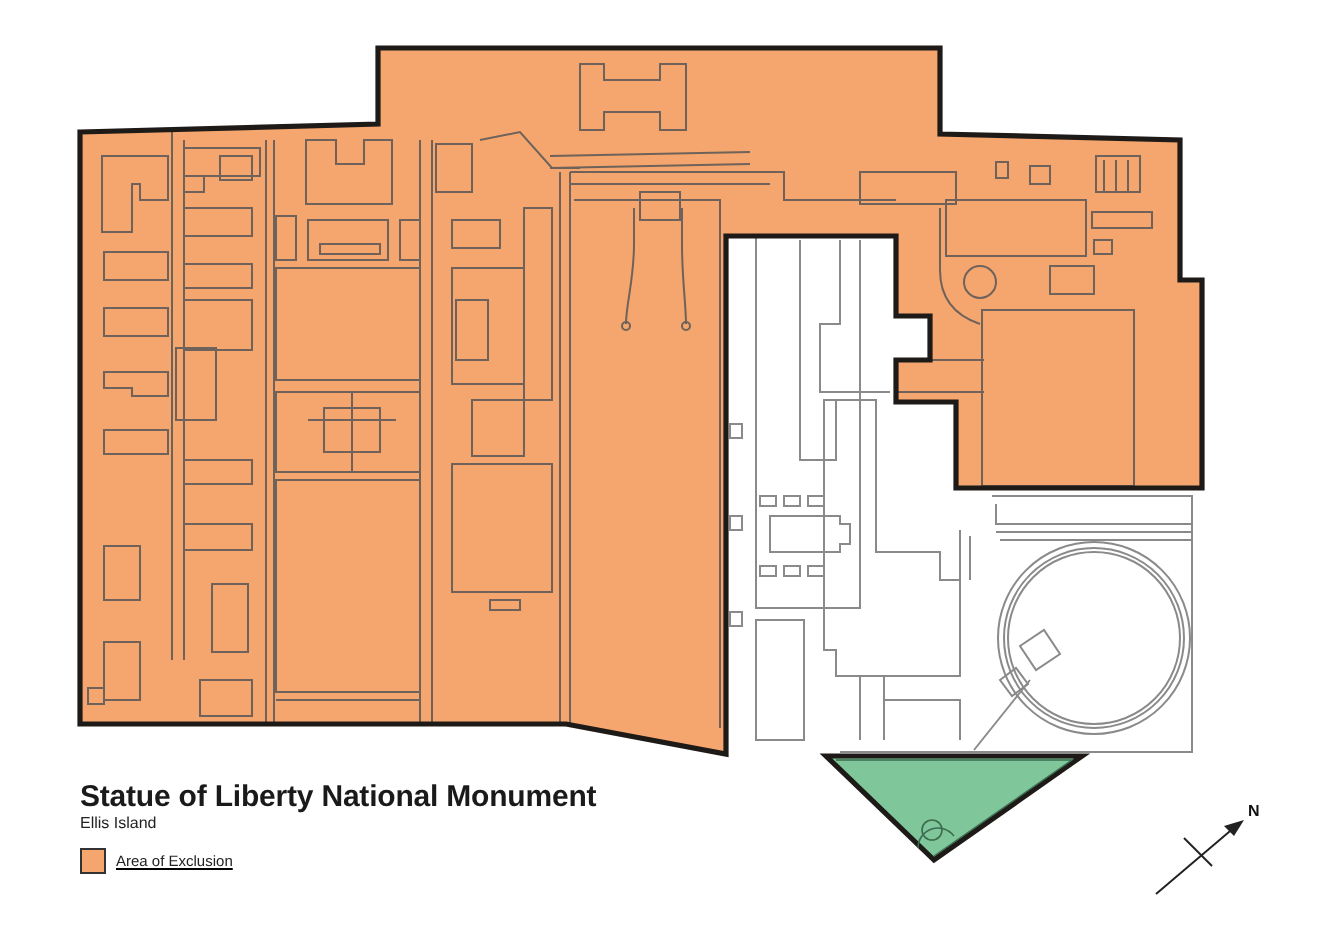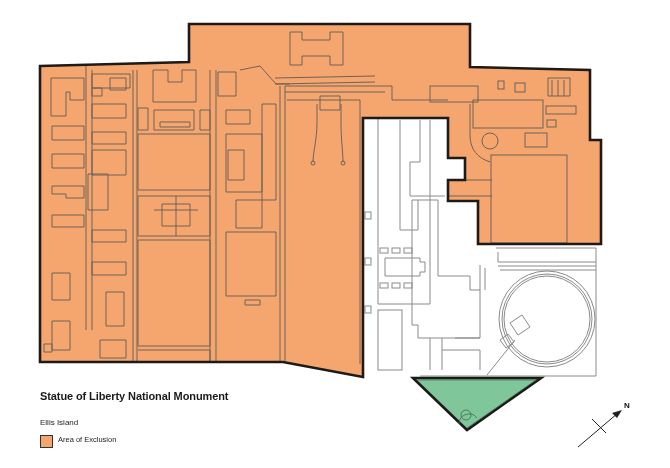--- a/index.html
+++ b/index.html
@@ -3,23 +3,23 @@
   <meta charset="utf-8">
   <style>
     html, body { margin: 0; padding: 0; background: #ffffff; }
     body { width: 670px; height: 468px; position: relative; overflow: hidden; font-family: "Liberation Sans", sans-serif; }
     #map { position: absolute; left: 0; top: 0; width: 670px; height: 468px; }
     .excl { fill: #f4a66e; }
     .bldg { fill: none; stroke: #6f625a; stroke-width: 1; }
     .bldg-w { fill: none; stroke: #8a8a8a; stroke-width: 1; }
     .border { fill: none; stroke: #1e1a18; stroke-width: 2.6; stroke-linejoin: miter; }
     .legend { position: absolute; left: 40px; top: 390px; }
-    .legend-title { font-weight: bold; font-size: 11px; color: #1a1a1a; letter-spacing: -0.1px; }
-    .legend-sub { font-size: 8px; color: #222; margin-top: 16px; }
-    .legend-row { display: flex; align-items: flex-start; margin-top: 8px; }
+    .legend-title { font-weight: bold; font-size: 15px; color: #1a1a1a; letter-spacing: -0.1px; }
+    .legend-sub { font-size: 8px; color: #222; margin-top: 0px; }
+    .legend-row { display: flex; align-items: center; margin-top: 8px; text-decoration: underline; }
     .legend-row:first-of-type { margin-top: 10px; }
     .swatch { width: 13px; height: 13px; border: 1px solid #333; box-sizing: border-box; margin-right: 5px; }
     .legend-label { font-size: 7.5px; color: #222; }
     .north-label { position: absolute; left: 624px; top: 401px; font-size: 8px; font-weight: bold; color: #111; }
   </style>
 </head>
 <body>
 
 <svg id="map" viewBox="0 0 670 468" xmlns="http://www.w3.org/2000/svg">
 

